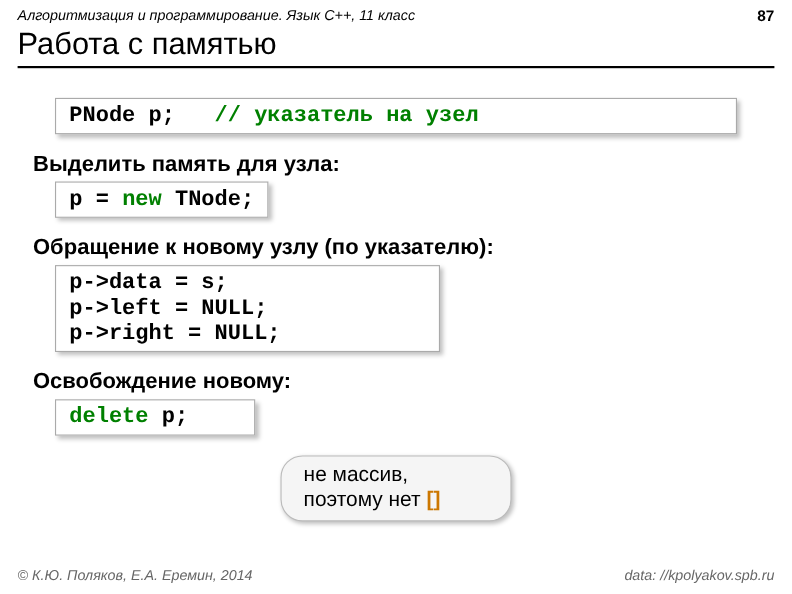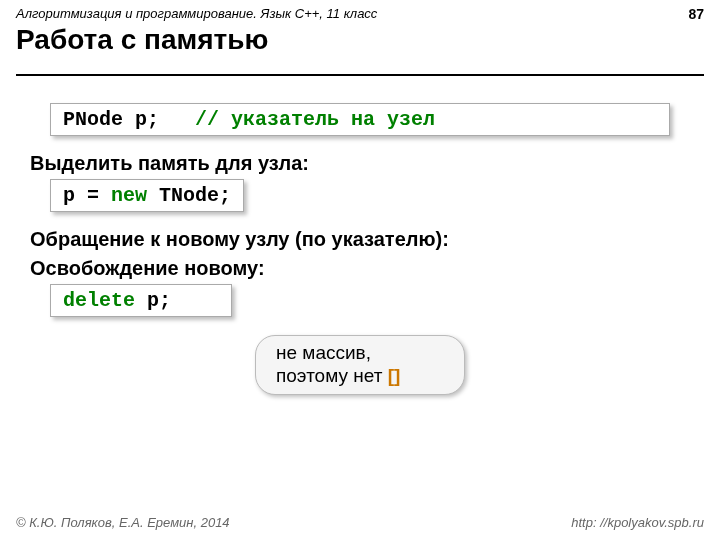--- a/index.html
+++ b/index.html
@@ -14,23 +14,23 @@
     padding: 6px 16px 2px 16px;
     display: flex; justify-content: space-between;
     font-style: italic;
     color: #000000;
     font-size: 13px;
   }
   .page-num { font-style: normal; font-weight: bold; font-size: 14px; }
   .title {
     margin: 0 16px 4px 16px;
     font-size: 28px;
-    font-weight: bold;
+    font-weight: normal;
     border-bottom: 2px solid #000;
-    padding-bottom: 18px;
+    padding-bottom: 4px;
   }
   .content { padding: 6px 30px 0 30px; }
   .code-box {
     background: #fff;
     border: 1px solid #aaa;
     box-shadow: 3px 3px 4px rgba(0,0,0,0.25);
     padding: 4px 12px;
     font-family: "Courier New", monospace;
     font-size: 20px;
     font-weight: bold;
@@ -77,27 +77,30 @@
 <h1 class="title">Работа с памятью</h1>
 
 <div class="content">
 
   <div class="code-box full"><span>PNode p;</span>   <span class="kw-green">// указатель на узел</span></div>
 
   <div class="section-label"><b>Выделить память для узла:</b></div>
   <div class="code-box"><span>p</span><span> = </span><span class="kw-green">new</span><span> TNode;</span></div>
 
   <div class="section-label"><b>Обращение к новому узлу (по указателю):</b></div>
+  <div class="code-box"><span>p-&gt;data</span><span> = </span><span>s;               </span>
+<span>p-&gt;left</span><span> = </span><span>NULL;</span>
+<span>p-&gt;right</span><span> = </span><span>NULL;</span></div>
 
   <div class="section-label"><b>Освобождение новому:</b></div>
   <div class="code-box"><span class="kw-green">delete</span><span> p;    </span></div>
 
   <div class="callout">
     <span>не массив,</span><br>
     <span>поэтому нет </span><span class="bracket">[]</span>
   </div>
 
 </div>
 
 <div class="footer">
   <span>© К.Ю. Поляков, Е.А. Еремин, 2014</span>
-  <span>http: //kpolyakov.spb.ru</span>
+  <span>data: //kpolyakov.spb.ru</span>
 </div>
 
 </body></html>

